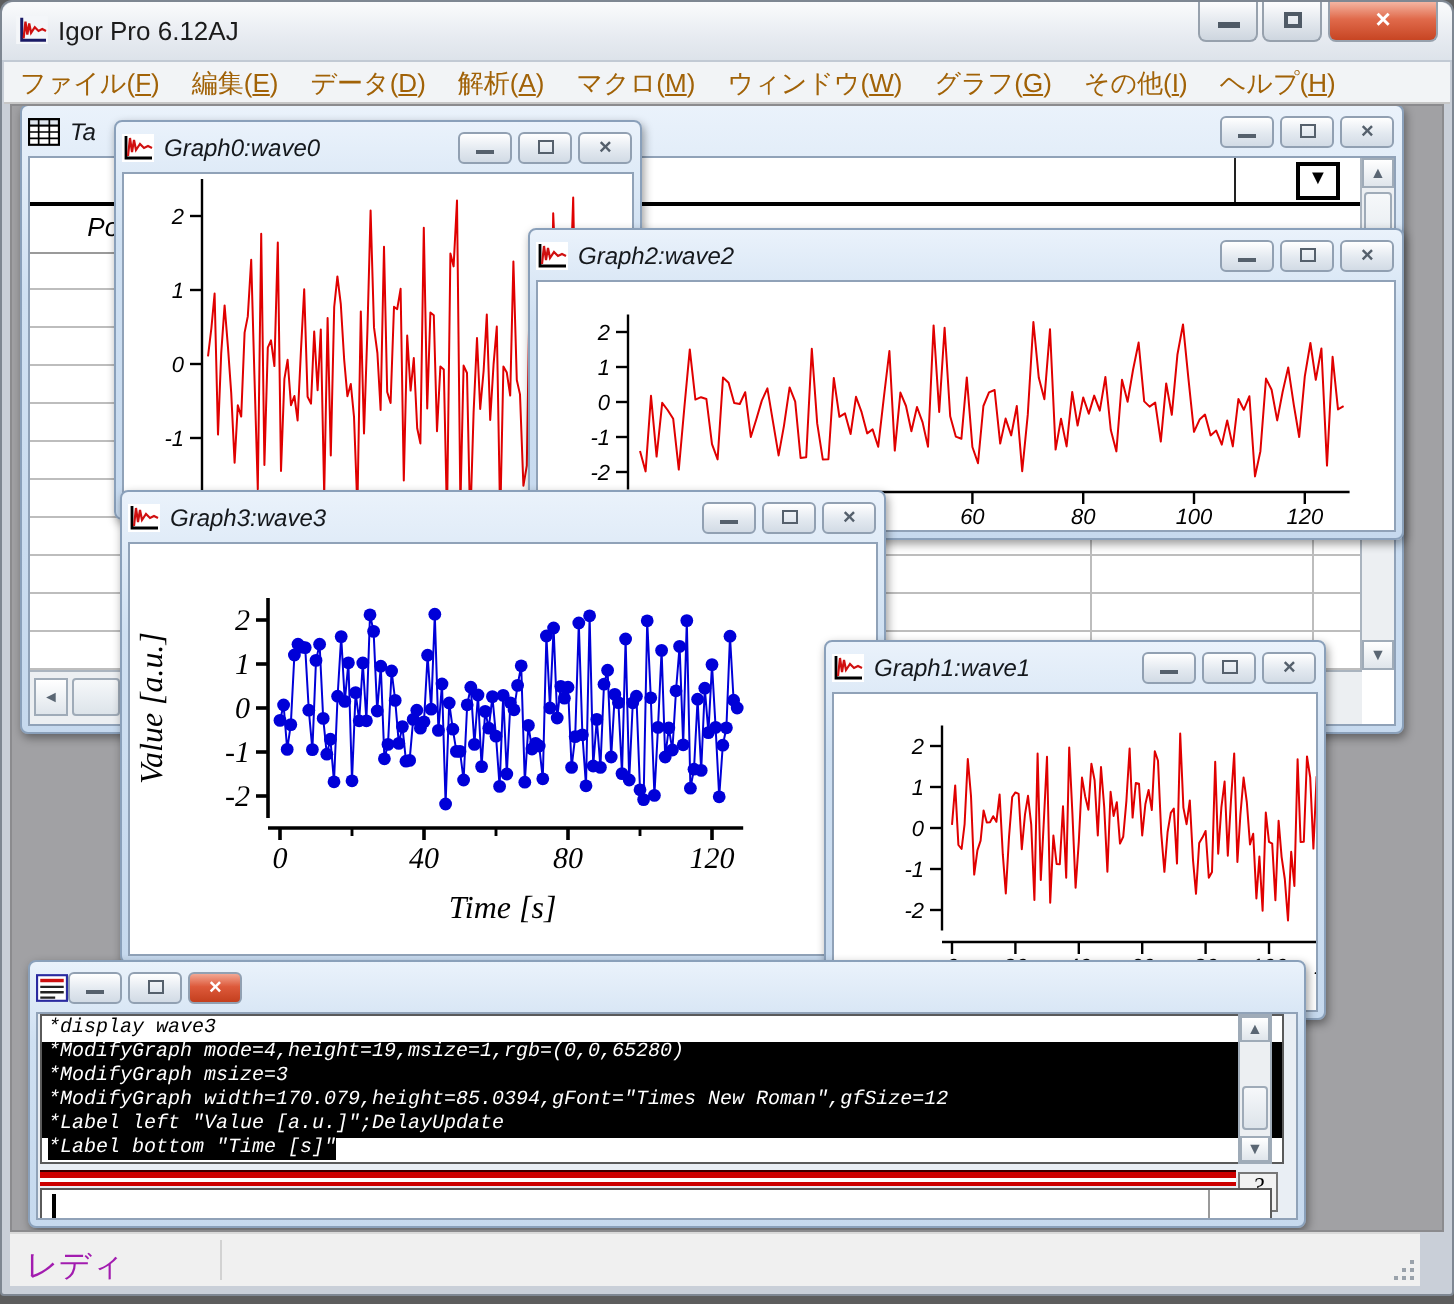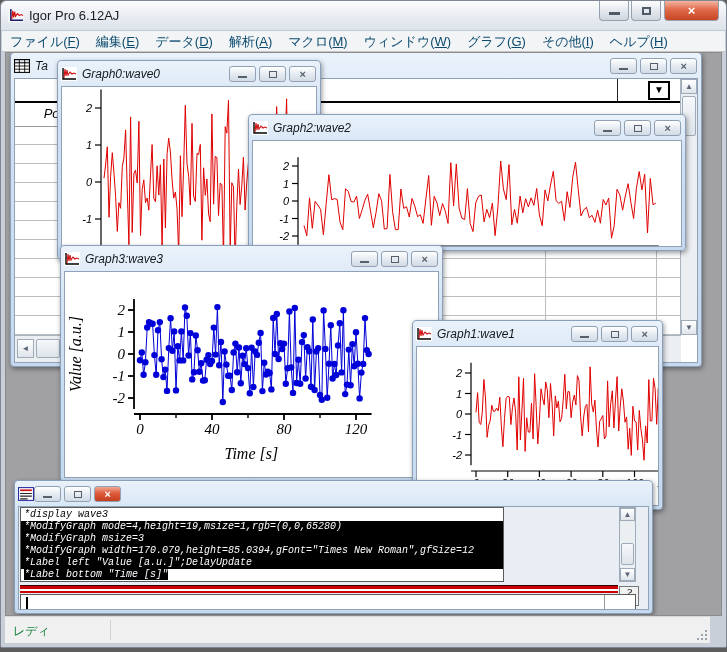--- a/index.html
+++ b/index.html
@@ -10,26 +10,26 @@
   #titlebar{position:absolute;left:0;top:0;right:0;height:29px;border-radius:6px 6px 0 0;
     background:linear-gradient(#fafbfc,#e7ebf1 60%,#dde3ea);border-bottom:1px solid #c2cad4;}
   #apptitle{position:absolute;left:28px;top:7px;font-size:13px;color:#1b1b1b;}
   .capbtn{position:absolute;top:0;width:30px;height:20px;border:1px solid #97a1ad;border-top:none;
     border-radius:0 0 4px 4px;background:linear-gradient(#fdfdfe,#e2e7ed 55%,#ced6df);box-sizing:border-box;text-align:center;}
   .capbtn.close{background:linear-gradient(#f4b5a2,#e06a4b 45%,#c74523);}
   .glyph-min{display:inline-block;width:11px;height:3px;background:#4f5a66;margin-top:10px;}
   .glyph-box{display:inline-block;width:9px;height:8px;border:2px solid #4f5a66;margin-top:5px;box-sizing:border-box;}
   .glyph-x{font-size:13px;font-weight:bold;color:#fff;line-height:18px;}
   #menubar{position:absolute;left:1px;top:30px;right:1px;height:20px;background:#f2f4f6;
-    border-bottom:1px solid #c6c6c6;font-size:13px;color:#0c4a6e;}
+    border-bottom:1px solid #c6c6c6;font-size:13px;color:#a16207;}
   #menubar .mitem{display:inline-block;padding:2px 8px 0 8px;height:18px;}
   #mdi{position:absolute;left:4px;top:51px;right:4px;bottom:31px;background:#a1a1a4;overflow:hidden;
     border:1px solid #8b8b8e;box-sizing:border-box;font-style:italic;}
   #statusbar{position:absolute;left:4px;bottom:4px;right:16px;height:26px;background:#f0f0f0;
-    border-top:1px solid #d9d9d9;font-size:12px;color:#15803d;}
+    border-top:1px solid #d9d9d9;font-size:16px;color:#a21caf;}
   #statusText{position:absolute;left:8px;top:6px;}
   .sbar-div{position:absolute;left:105px;top:3px;bottom:3px;width:1px;background:#d2d2d2;}
   #grip{position:absolute;right:1px;bottom:1px;width:14px;height:14px;}
   
   .win{position:absolute;background:linear-gradient(#eaf2fb,#cfe0f2 30%,#c6d9ee);
     border:1px solid #8aa0ba;border-radius:4px;box-shadow:1px 2px 5px rgba(0,0,0,.4);box-sizing:border-box;}
   .tb{position:absolute;left:3px;top:2px;right:3px;height:22px;display:flex;align-items:center;}
   .tb .ttext{font-size:12px;color:#15181c;margin-left:5px;flex:1 1 auto;white-space:nowrap;overflow:hidden;}
   .wbtns{display:flex;gap:3px;margin-right:1px;}
   .wbtn{width:27px;height:16px;border:1px solid #91a0b2;border-radius:3px;box-sizing:border-box;
@@ -54,21 +54,21 @@
     background-position:87px 0,0 0;}
   .ddbtn{position:absolute;left:633px;top:2px;width:22px;height:19px;background:#fff;border:2px solid #000;
     box-sizing:border-box;text-align:center;font-size:10px;line-height:14px;color:#000;}
   .hscroll{position:absolute;left:0;bottom:0;height:26px;right:16px;background:#eceff2;border-top:1px solid #aab4bf;}
   .vscroll{position:absolute;right:0;top:0;width:16px;bottom:27px;background:#eceff2;border-left:1px solid #aab4bf;}
   .sc-btn{position:absolute;background:linear-gradient(#fff,#dfe5eb);border:1px solid #9fabb8;
     box-sizing:border-box;text-align:center;color:#5a6673;font-size:8px;line-height:14px;}
   .sc-thumb{position:absolute;background:linear-gradient(#f6f8fa,#dde4ea);border:1px solid #9fabb8;box-sizing:border-box;border-radius:2px;}
   
   #cmdwin .client{background:#e9eef4;}
-  #history{position:absolute;left:1px;top:0;width:484px;height:75px;background:#fff;border:1px solid #5a5a5a;
+  #history{position:absolute;left:1px;top:0;width:622px;height:75px;background:#fff;border:1px solid #5a5a5a;
     box-sizing:border-box;font-family:"Liberation Mono","DejaVu Sans Mono",monospace;font-size:10px;line-height:12px;color:#000;
     padding-top:1px;overflow:hidden;}
   .hline{white-space:pre;padding-left:3px;}
   .hline.sel{background:#000;color:#fff;}
   .hline.seltext{background:none;color:#000;}
   .hline.seltext span{background:#000;color:#fff;}
   #cmd-vscroll{position:absolute;left:600px;top:0;width:17px;height:75px;background:#eceff2;border:1px solid #9fabb8;box-sizing:border-box;}
   #divider{position:absolute;left:1px;top:78px;width:598px;height:8px;background:#fff;
     border-top:1px solid #3a0000;box-sizing:border-box;}
   #divider .r1{position:absolute;left:0;right:0;top:0;height:3px;background:#cc0000;}
@@ -163,21 +163,21 @@
               <text x="30" y="99" text-anchor="end" font-size="11" font-family="&quot;Liberation Sans&quot;,sans-serif" fill="#000">0</text>
               <line x1="33" y1="132" x2="39" y2="132" stroke="#000" stroke-width="1.2"></line>
               <text x="30" y="136" text-anchor="end" font-size="11" font-family="&quot;Liberation Sans&quot;,sans-serif" fill="#000">-1</text>
               <line x1="33" y1="169" x2="39" y2="169" stroke="#000" stroke-width="1.2"></line>
               <text x="30" y="173" text-anchor="end" font-size="11" font-family="&quot;Liberation Sans&quot;,sans-serif" fill="#000">-2</text>
               <polyline points="42.0,91.2 43.7,77.0 45.3,59.8 47.0,130.3 48.6,89.7 50.3,65.7 52.0,86.8 53.6,109.3 55.3,144.4 56.9,115.6 58.6,121.3 60.3,79.3 61.9,71.2 63.6,42.9 65.2,100.4 66.9,157.7 68.6,29.9 70.2,145.5 71.9,86.8 73.5,83.2 75.2,96.0 76.9,34.3 78.5,148.5 80.2,102.4 81.8,92.9 83.5,115.6 85.2,111.0 86.8,123.2 88.5,87.8 90.1,57.6 91.8,111.4 93.5,114.8 95.1,78.8 96.8,108.1 98.4,77.8 100.1,160.4 101.8,72.0 103.4,140.8 105.1,66.5 106.7,51.2 108.4,65.1 110.1,93.0 111.7,111.1 113.4,105.0 115.0,121.3 116.7,167.2 118.4,68.7 120.0,129.7 121.7,78.5 123.3,18.3 125.0,76.7 126.7,89.5 128.3,118.0 130.0,36.4 131.6,109.0 133.3,114.5 135.0,66.4 136.6,67.6 138.3,57.4 139.9,153.2 141.6,80.8 143.3,108.3 144.9,92.0 146.6,127.1 148.2,134.7 149.9,26.9 151.6,117.2 153.2,69.3 154.9,70.6 156.5,128.6 158.2,96.2 159.9,97.7 161.5,172.2 163.2,39.7 164.8,46.2 166.5,13.3 168.2,165.8 169.8,95.8 171.5,99.5 173.1,175.5 174.8,119.2 176.5,82.0 178.1,117.5 179.8,98.5 181.4,70.3 183.1,123.0 184.8,94.9 186.4,76.3 188.1,173.5 189.7,96.2 191.4,99.3 193.1,110.8 194.7,43.8 196.4,103.0 198.0,110.2 199.7,155.9 201.4,145.8 203.0,47.6 204.7,67.9 206.3,53.0 208.0,81.6 209.7,146.6 211.3,116.4 213.0,133.8 214.6,19.6 216.3,59.1 218.0,132.7 219.6,93.1 221.3,84.0 222.9,63.5 224.6,11.8 226.3,108.5 227.9,137.2 229.6,160.0 231.2,92.7 232.9,84.0 234.6,80.0 236.2,102.9 237.9,155.3 239.5,111.0 241.2,139.2 242.9,92.4 244.5,91.4 246.2,64.1 247.8,84.8 249.5,116.5 251.2,72.6 252.8,105.7" fill="none" stroke="#e00000" stroke-width="1" stroke-linejoin="round"></polyline>
             </svg>
         </div>
       </div>
 
-      <div class="win" style="left:242px;top:61px;width:438px;height:137px;z-index:3">
+      <div class="win" style="left:258px;top:61px;width:438px;height:156px;z-index:3">
         <div class="tb">
           <svg class="icon16" width="16" height="14" viewBox="0 0 16 14">
             <rect x="0" y="0" width="16" height="14" fill="#fff"></rect>
             <path d="M2 1 V12 H15" stroke="#000" stroke-width="1.4" fill="none"></path>
             <path d="M3 11 L4 2 L5 9 L6 3 L7 8 L9 5 L11 7 L13 6 L15 7" stroke="#d01010" stroke-width="1.1" fill="none"></path>
           </svg>
           <span class="ttext">Graph2:wave2</span>
           <span class="wbtns">
             <span class="wbtn"><span class="glyph-min"></span></span>
             <span class="wbtn"><span class="glyph-box"></span></span>

